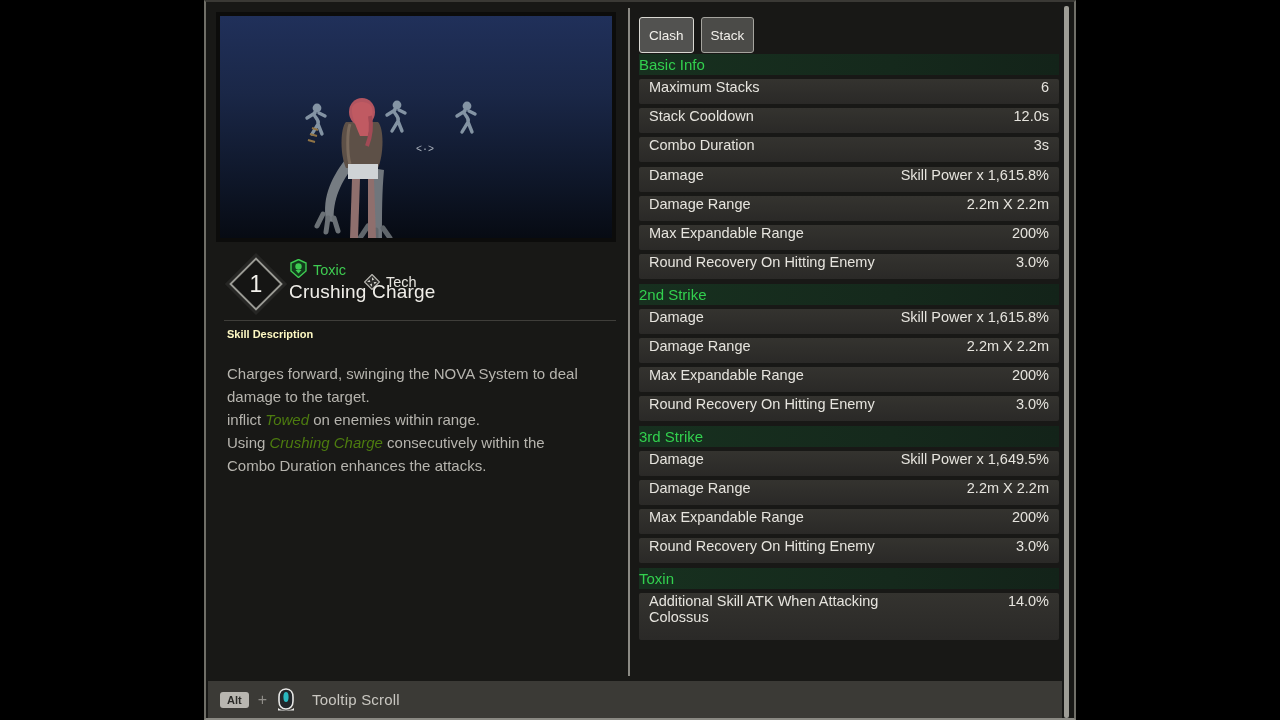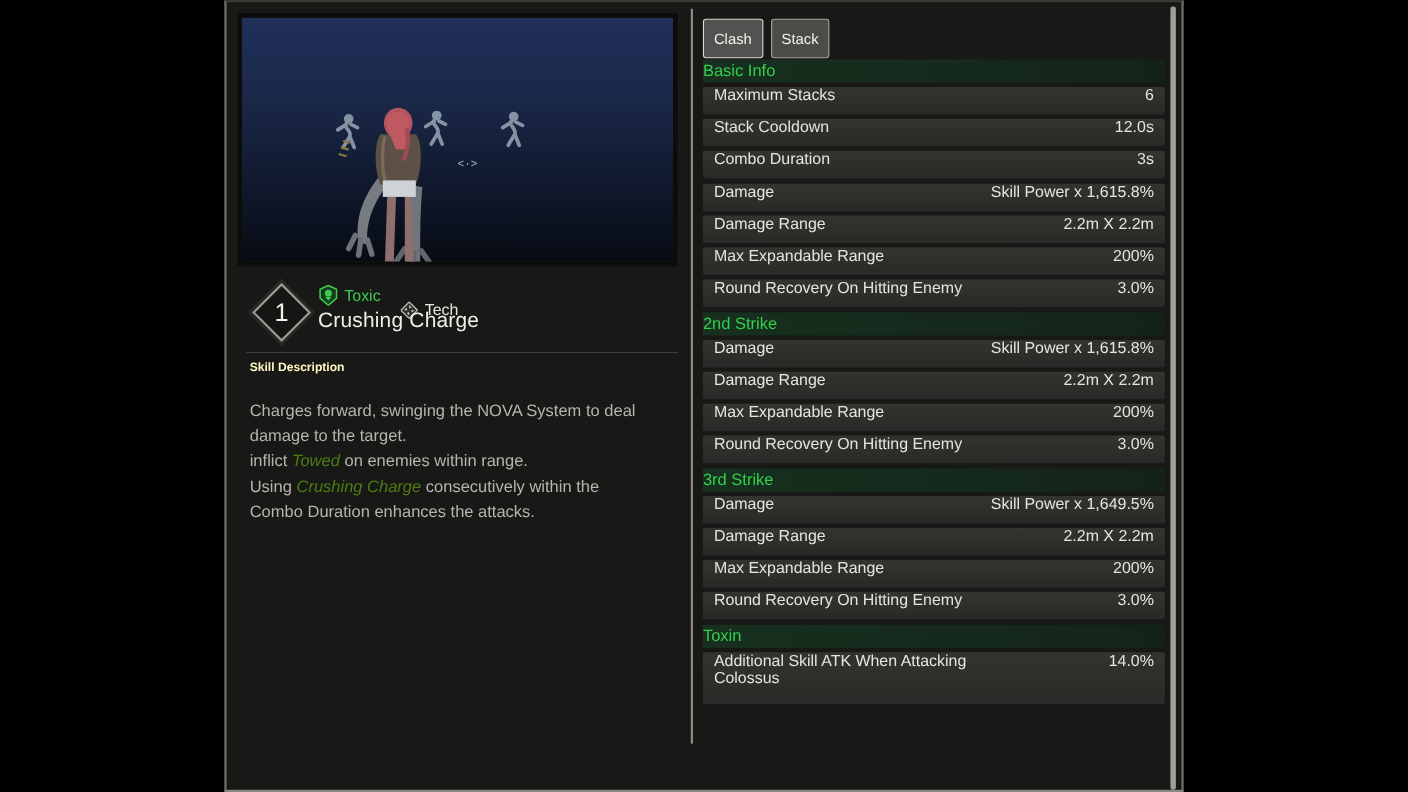--- a/index.html
+++ b/index.html
@@ -242,15 +242,25 @@
             <div class="stat-row tall">
               <span class="stat-label">Additional Skill ATK When Attacking Colossus</span>
               <span class="stat-value">14.0%</span>
             </div>
           </div>
         </div>
     </div>
 
     <div class="scrollbar"></div>
 
+    <div class="footer">
+      <span class="keycap">Alt</span>
+      <span class="plus">+</span>
+      <svg width="20" height="24" viewBox="0 0 20 24">
+        <path d="M10,1 C5,1 3,5 3,9 L3,13 C3,18 6,21 10,21 C14,21 17,18 17,13 L17,9 C17,5 15,1 10,1 Z" fill="#22272b" stroke="#e8e8e6" stroke-width="1.6"></path>
+        <ellipse cx="10" cy="9" rx="2.6" ry="5" fill="#2ab8c0"></ellipse>
+        <path d="M2,20 C5,23 15,23 18,20 L18,22.5 L2,22.5 Z" fill="#e8e8e6"></path>
+      </svg>
+      <span class="footer-action">Tooltip Scroll</span>
+    </div>
 
   </div>
 </div>
 
 </body></html>

